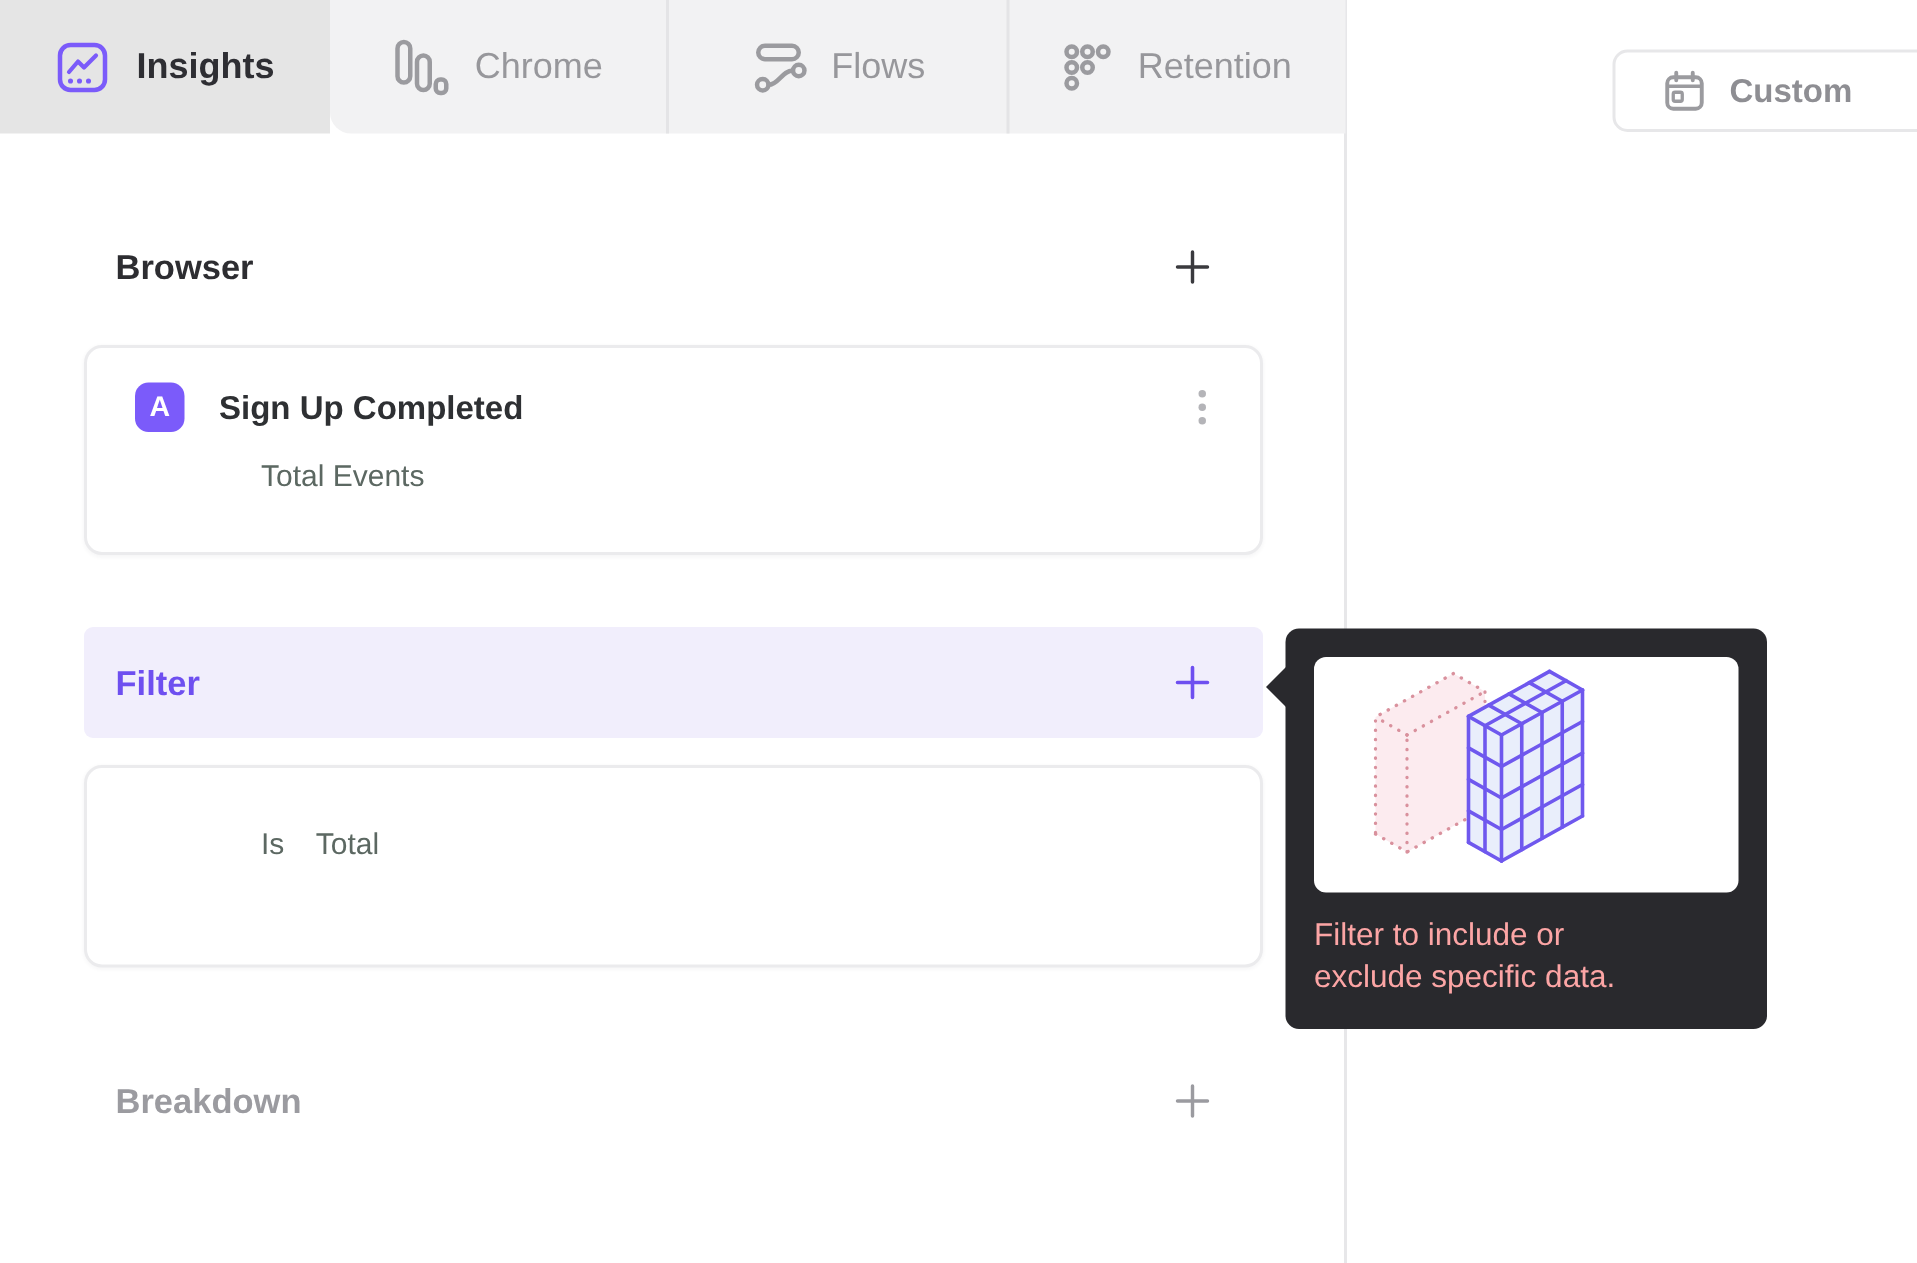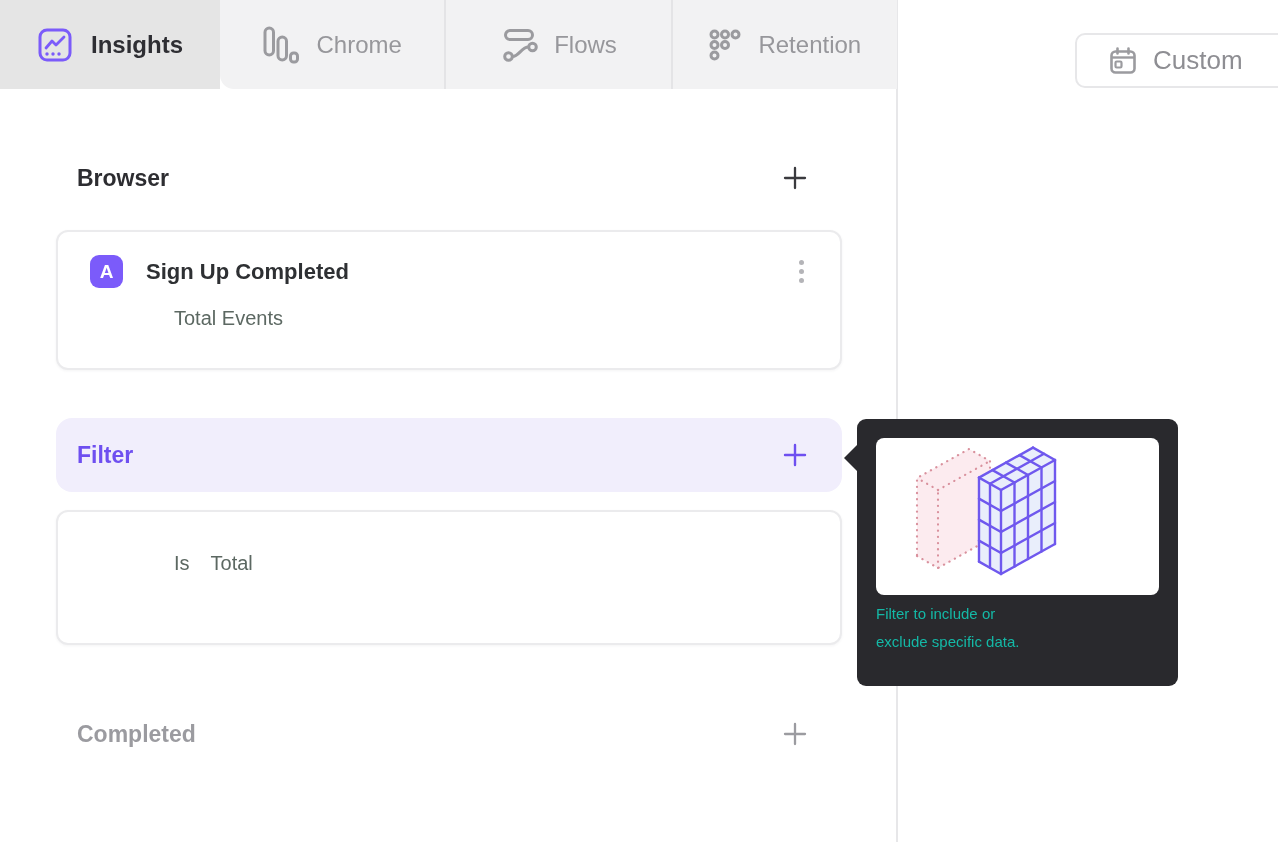--- a/index.html
+++ b/index.html
@@ -17,33 +17,33 @@
   .tabs-inactive { position:absolute; left:220px; top:0; width:677px; height:89px;
                    background:#f2f2f3; border-radius:0 0 0 14px; display:flex; }
   .tab { flex:1 1 0; display:flex; align-items:center; justify-content:center; gap:16px; cursor:pointer; }
   .tab + .tab { border-left:2px solid #e4e4e6; }
   .tab .tab-label { font-size:24px; font-weight:500; color:#97979b; }
 
   
   .date-btn { position:absolute; left:1075px; top:33px; width:218px; height:55px; background:#fff;
               border:2px solid #e7e7e9; border-radius:10px; display:flex; align-items:center;
               gap:15px; padding-left:31px; cursor:pointer; }
-  .date-btn .date-label { font-size:26px; font-weight:400; color:#8e8e93; }
+  .date-btn .date-label { font-size:22px; font-weight:700; color:#8e8e93; }
 
   
   .section-header { position:absolute; left:56px; width:786px; height:40px;
                     display:flex; align-items:center; padding:0 34px 0 21px; }
   .section-header .spacer { flex:1; }
   .metrics-header { top:158px; }
   .metrics-header .section-title { font-size:23px; font-weight:700; color:#2d2d31; }
   .breakdown-header { top:714px; }
   .breakdown-header .section-title { font-size:23px; font-weight:600; color:#9b9ba0; }
 
   .filter-row { position:absolute; left:56px; top:418px; width:786px; height:74px;
-                background:#f1eefc; border-radius:16px; display:flex; align-items:center;
+                background:#f1eefc; border-radius:6px; display:flex; align-items:center;
                 padding:0 34px 0 21px; cursor:pointer; }
   .filter-row .section-title { font-size:23px; font-weight:700; color:#6e4ff0; }
   .filter-row .spacer { flex:1; }
 
   .plus-btn { width:26px; height:26px; display:flex; align-items:center; justify-content:center;
               cursor:pointer; background:none; border:none; }
 
   
   .card { position:absolute; left:56px; width:786px; background:#fff;
           border:2px solid #ebebed; border-radius:12px;
@@ -61,21 +61,21 @@
   .card-sub { margin:19px 0 0 84px; font-size:20px; color:#5c6862; display:flex; gap:21px; }
 
   
   .tooltip { position:absolute; left:857px; top:419px; width:321px; height:267px;
              background:#29292d; border-radius:9px; padding:19px; }
   .tooltip-arrow { position:absolute; left:-13px; top:25px; width:0; height:0;
                    border-top:14px solid transparent; border-bottom:14px solid transparent;
                    border-right:14px solid #29292d; }
   .tooltip-img { width:283px; height:157px; background:#fff; border-radius:8px;
                  display:flex; align-items:center; justify-content:center; overflow:hidden; }
-  .tooltip-text { margin-top:5px; font-size:15px; line-height:28px; color:#14b8a6;
+  .tooltip-text { margin-top:15px; font-size:21px; line-height:28px; color:#fca5a5;
                   white-space:pre-line; }
 </style>
 </head>
 <body>
 
 <div class="page">
 
   <div class="v-divider"></div>
 
   <div class="tab-active">
@@ -176,21 +176,21 @@
   </div>
 
   <div class="card card2">
     <div class="card-sub">
       <span>Is</span>
       <span>Total</span>
     </div>
   </div>
 
   <div class="section-header breakdown-header">
-    <span class="section-title">Completed</span>
+    <span class="section-title">Breakdown</span>
     <span class="spacer"></span>
     <button class="plus-btn">
       <svg width="26" height="26" viewBox="0 0 26 26">
           <path d="M13 3v20M3 13h20" stroke="#9b9ba0" stroke-width="2.3" stroke-linecap="round"></path>
         </svg>
     </button>
   </div>
 
   <div class="tooltip">
     <div class="tooltip-arrow"></div>

